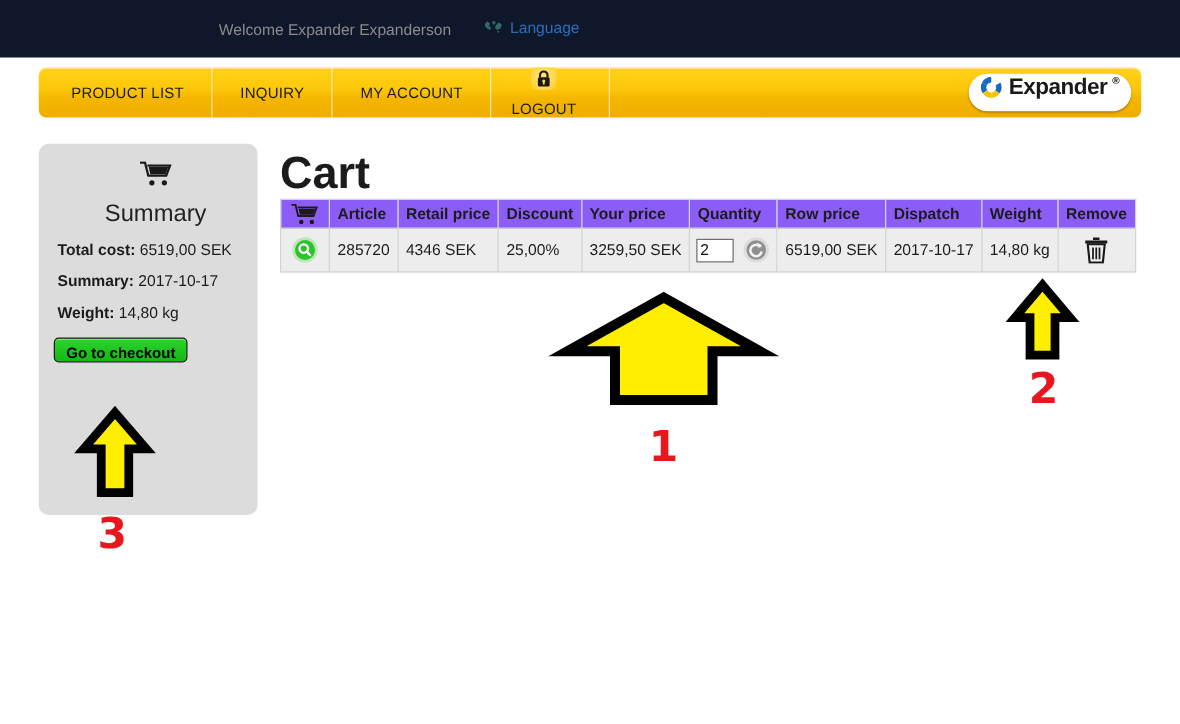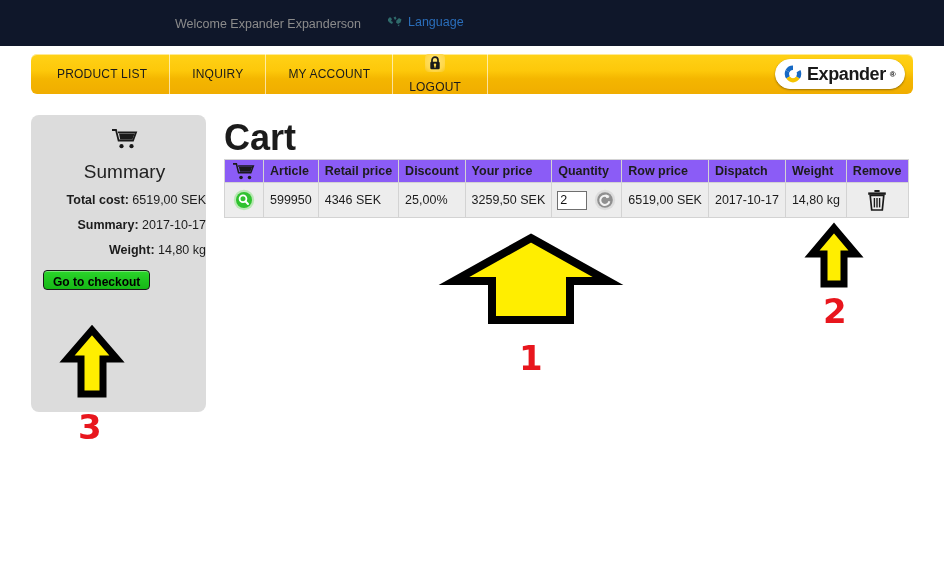--- a/index.html
+++ b/index.html
@@ -83,21 +83,20 @@
 
   .logo {
     position: absolute;
     right: 8px; top: 5px;
     width: 130px; height: 30px;
     background: #ffffff;
     border: 1.5px solid #ffffff;
     border-radius: 15px;
     box-shadow: 0 1px 2px rgba(0,0,0,.35);
     display: flex;
-    align-items: center;
     gap: 4px;
     padding-left: 7px;
     box-sizing: border-box;
   }
   .logo-mark { width: 20px; height: 20px; display: block; flex: none; }
   .logo-text {
     font-size: 18px;
     font-weight: bold;
     color: #1a1a1a;
     letter-spacing: -.4px;
@@ -127,21 +126,20 @@
   .summary-title {
     font-size: 19px;
     color: #222;
   }
   .summary-row {
     padding-left: 15px;
     font-size: 12.5px;
     color: #1c1c1c;
     margin-bottom: 11px;
     white-space: nowrap;
-    text-align: right;
   }
   .summary-row .lbl { font-weight: bold; }
   .summary-row .val { font-weight: normal; }
   .checkout-btn {
     margin-left: 12px;
     margin-top: 2px;
     display: inline-block;
     background: linear-gradient(to bottom, #2ad62a 0%, #1fc41f 55%, #16b816 100%);
     border: 1px solid #1a1a1a;
     border-radius: 4px;
@@ -350,21 +348,21 @@
       <td class="td-icon">
         <span class="zoom-btn">
           <svg class="zoom-btn" viewBox="0 0 22 22" xmlns="http://www.w3.org/2000/svg">
             <circle cx="11" cy="11" r="10.2" fill="#b9e8b4"></circle>
             <circle cx="11" cy="11" r="8" fill="#2fc22f"></circle>
             <circle cx="10" cy="9.8" r="3.4" fill="none" stroke="#ffffff" stroke-width="1.8"></circle>
             <line x1="12.4" y1="12.3" x2="15" y2="15" stroke="#ffffff" stroke-width="2" stroke-linecap="round"></line>
           </svg>
         </span>
       </td>
-      <td>599950</td>
+      <td>285720</td>
       <td>4346 SEK</td>
       <td>25,00%</td>
       <td>3259,50 SEK</td>
       <td class="qty-cell">
         <div class="qty-inner">
           <input class="qty-input" type="text" value="2" style="">
           <span class="refresh-btn">
             <svg class="refresh-btn" viewBox="0 0 22 22" xmlns="http://www.w3.org/2000/svg">
               <circle cx="11" cy="11" r="10.2" fill="#dcdcdc"></circle>
               <circle cx="11" cy="11" r="7.8" fill="#8f8f8f"></circle>

